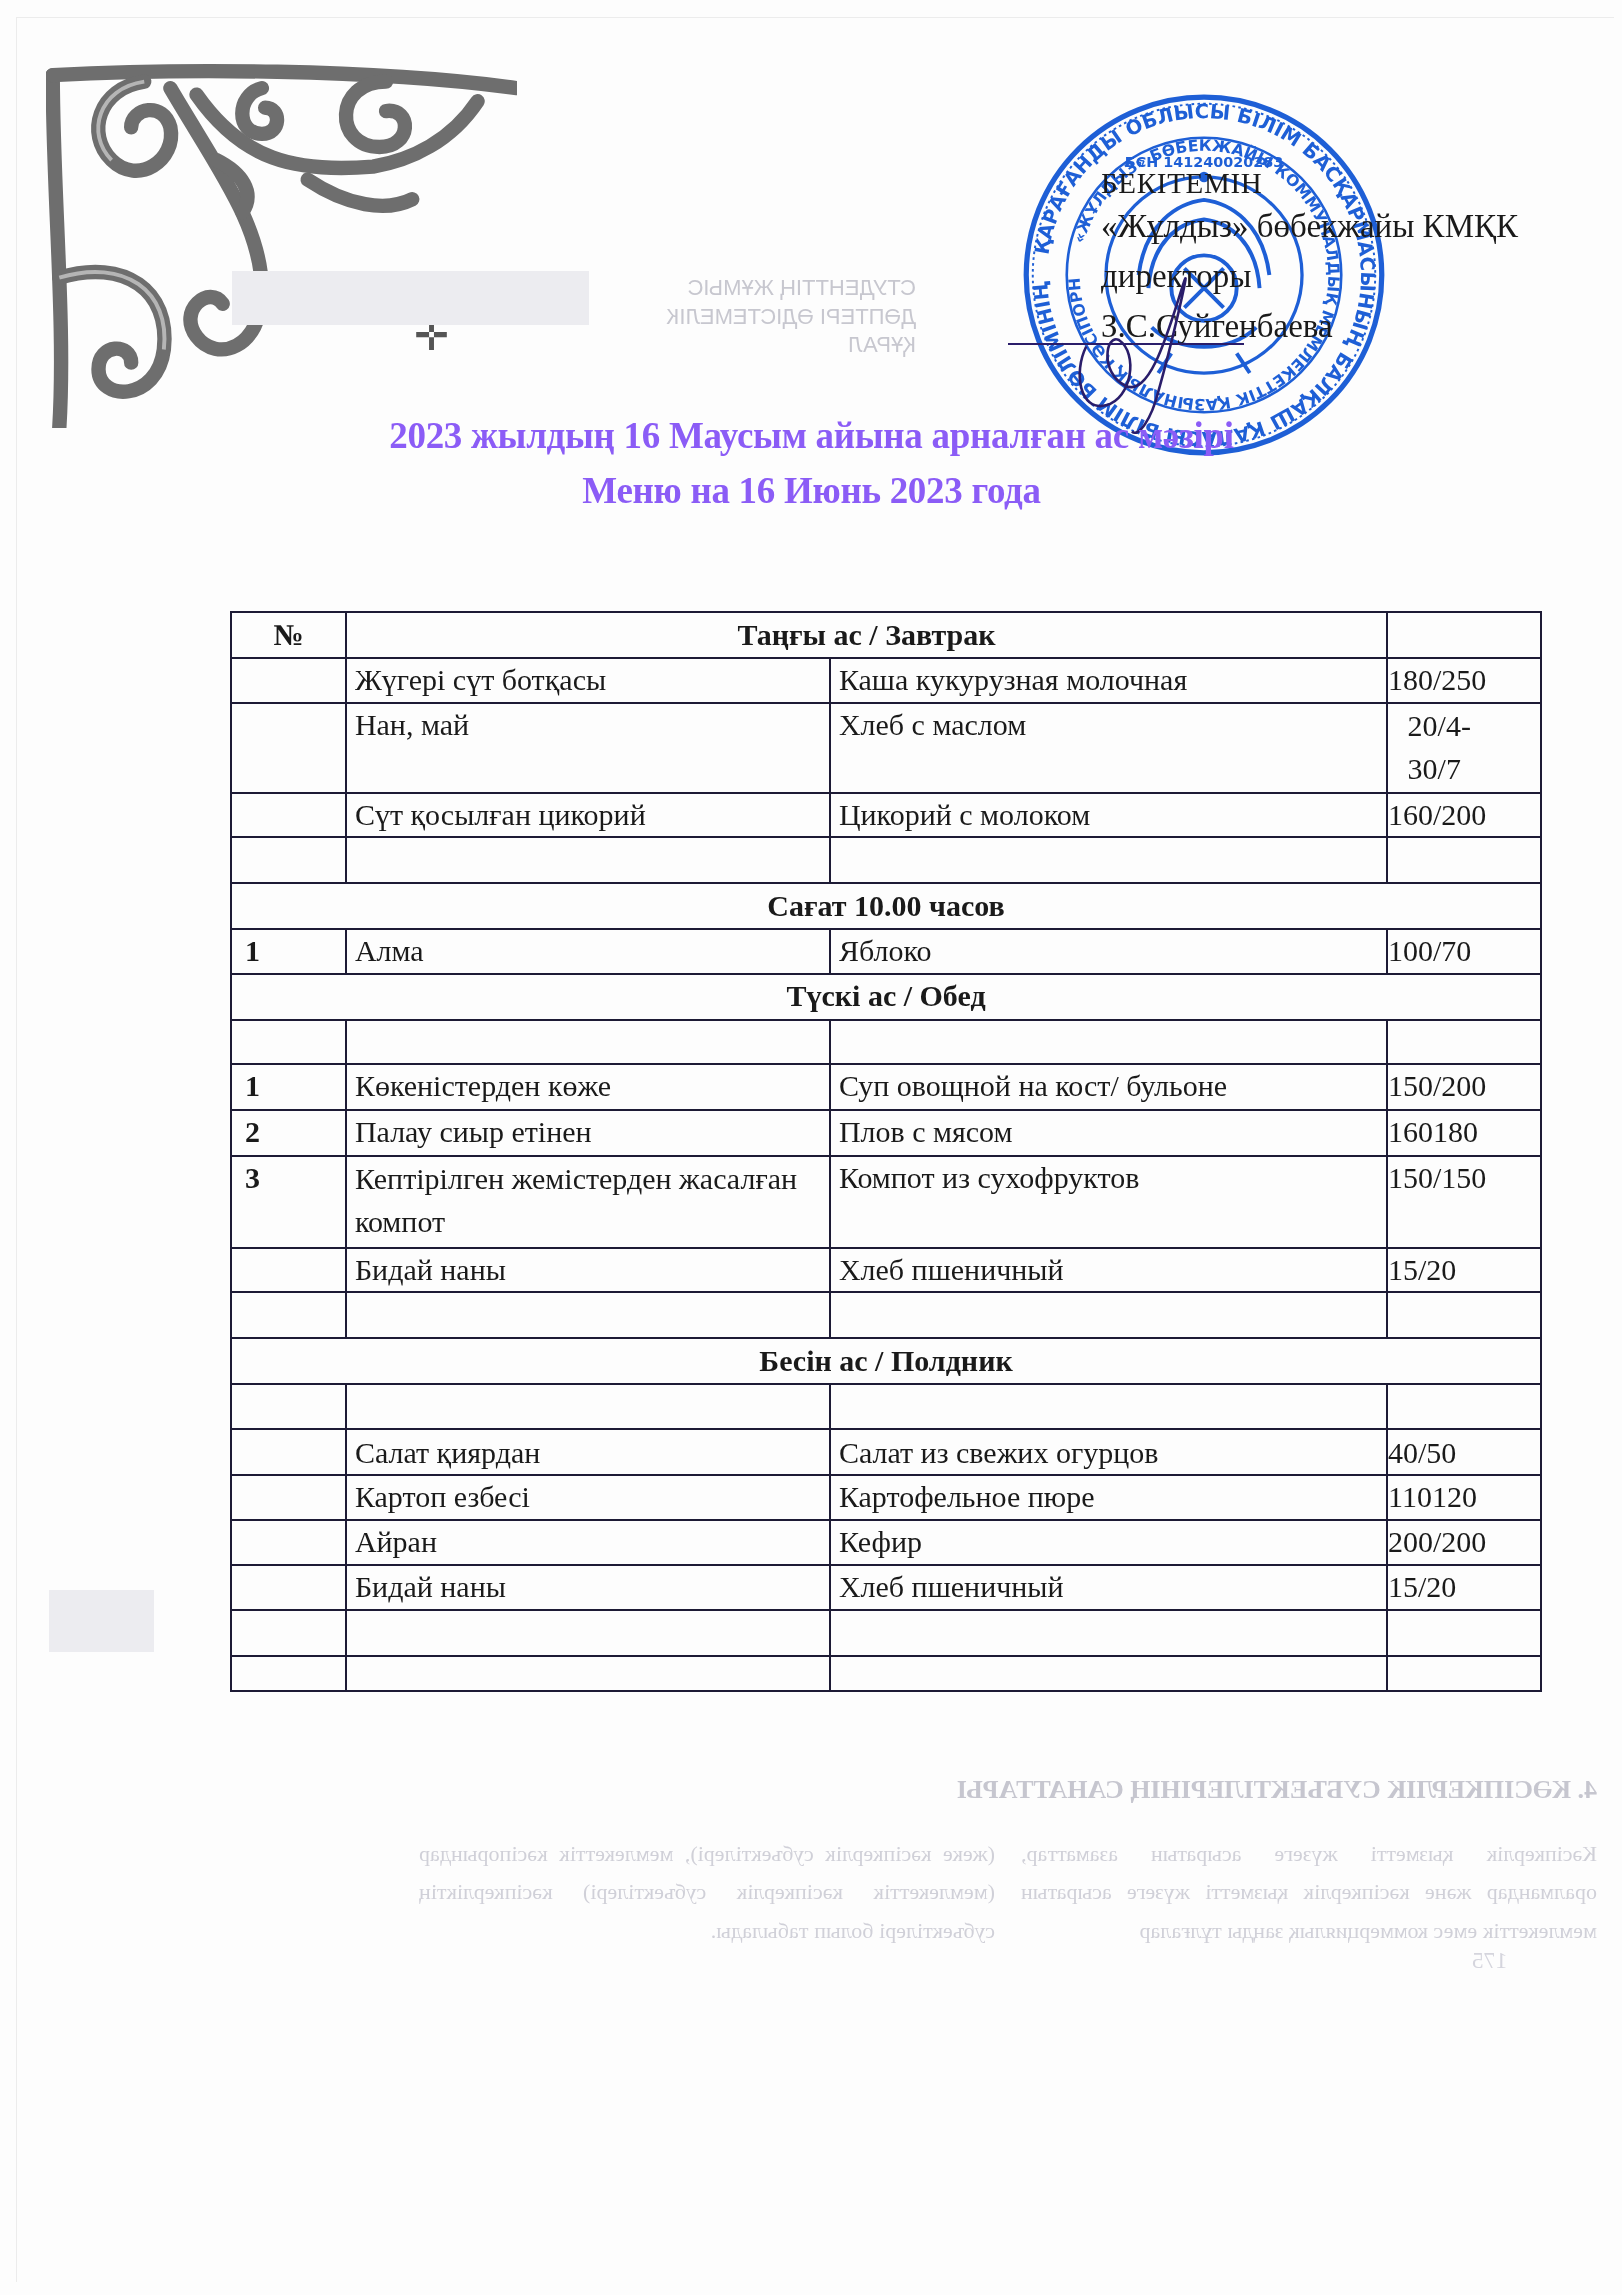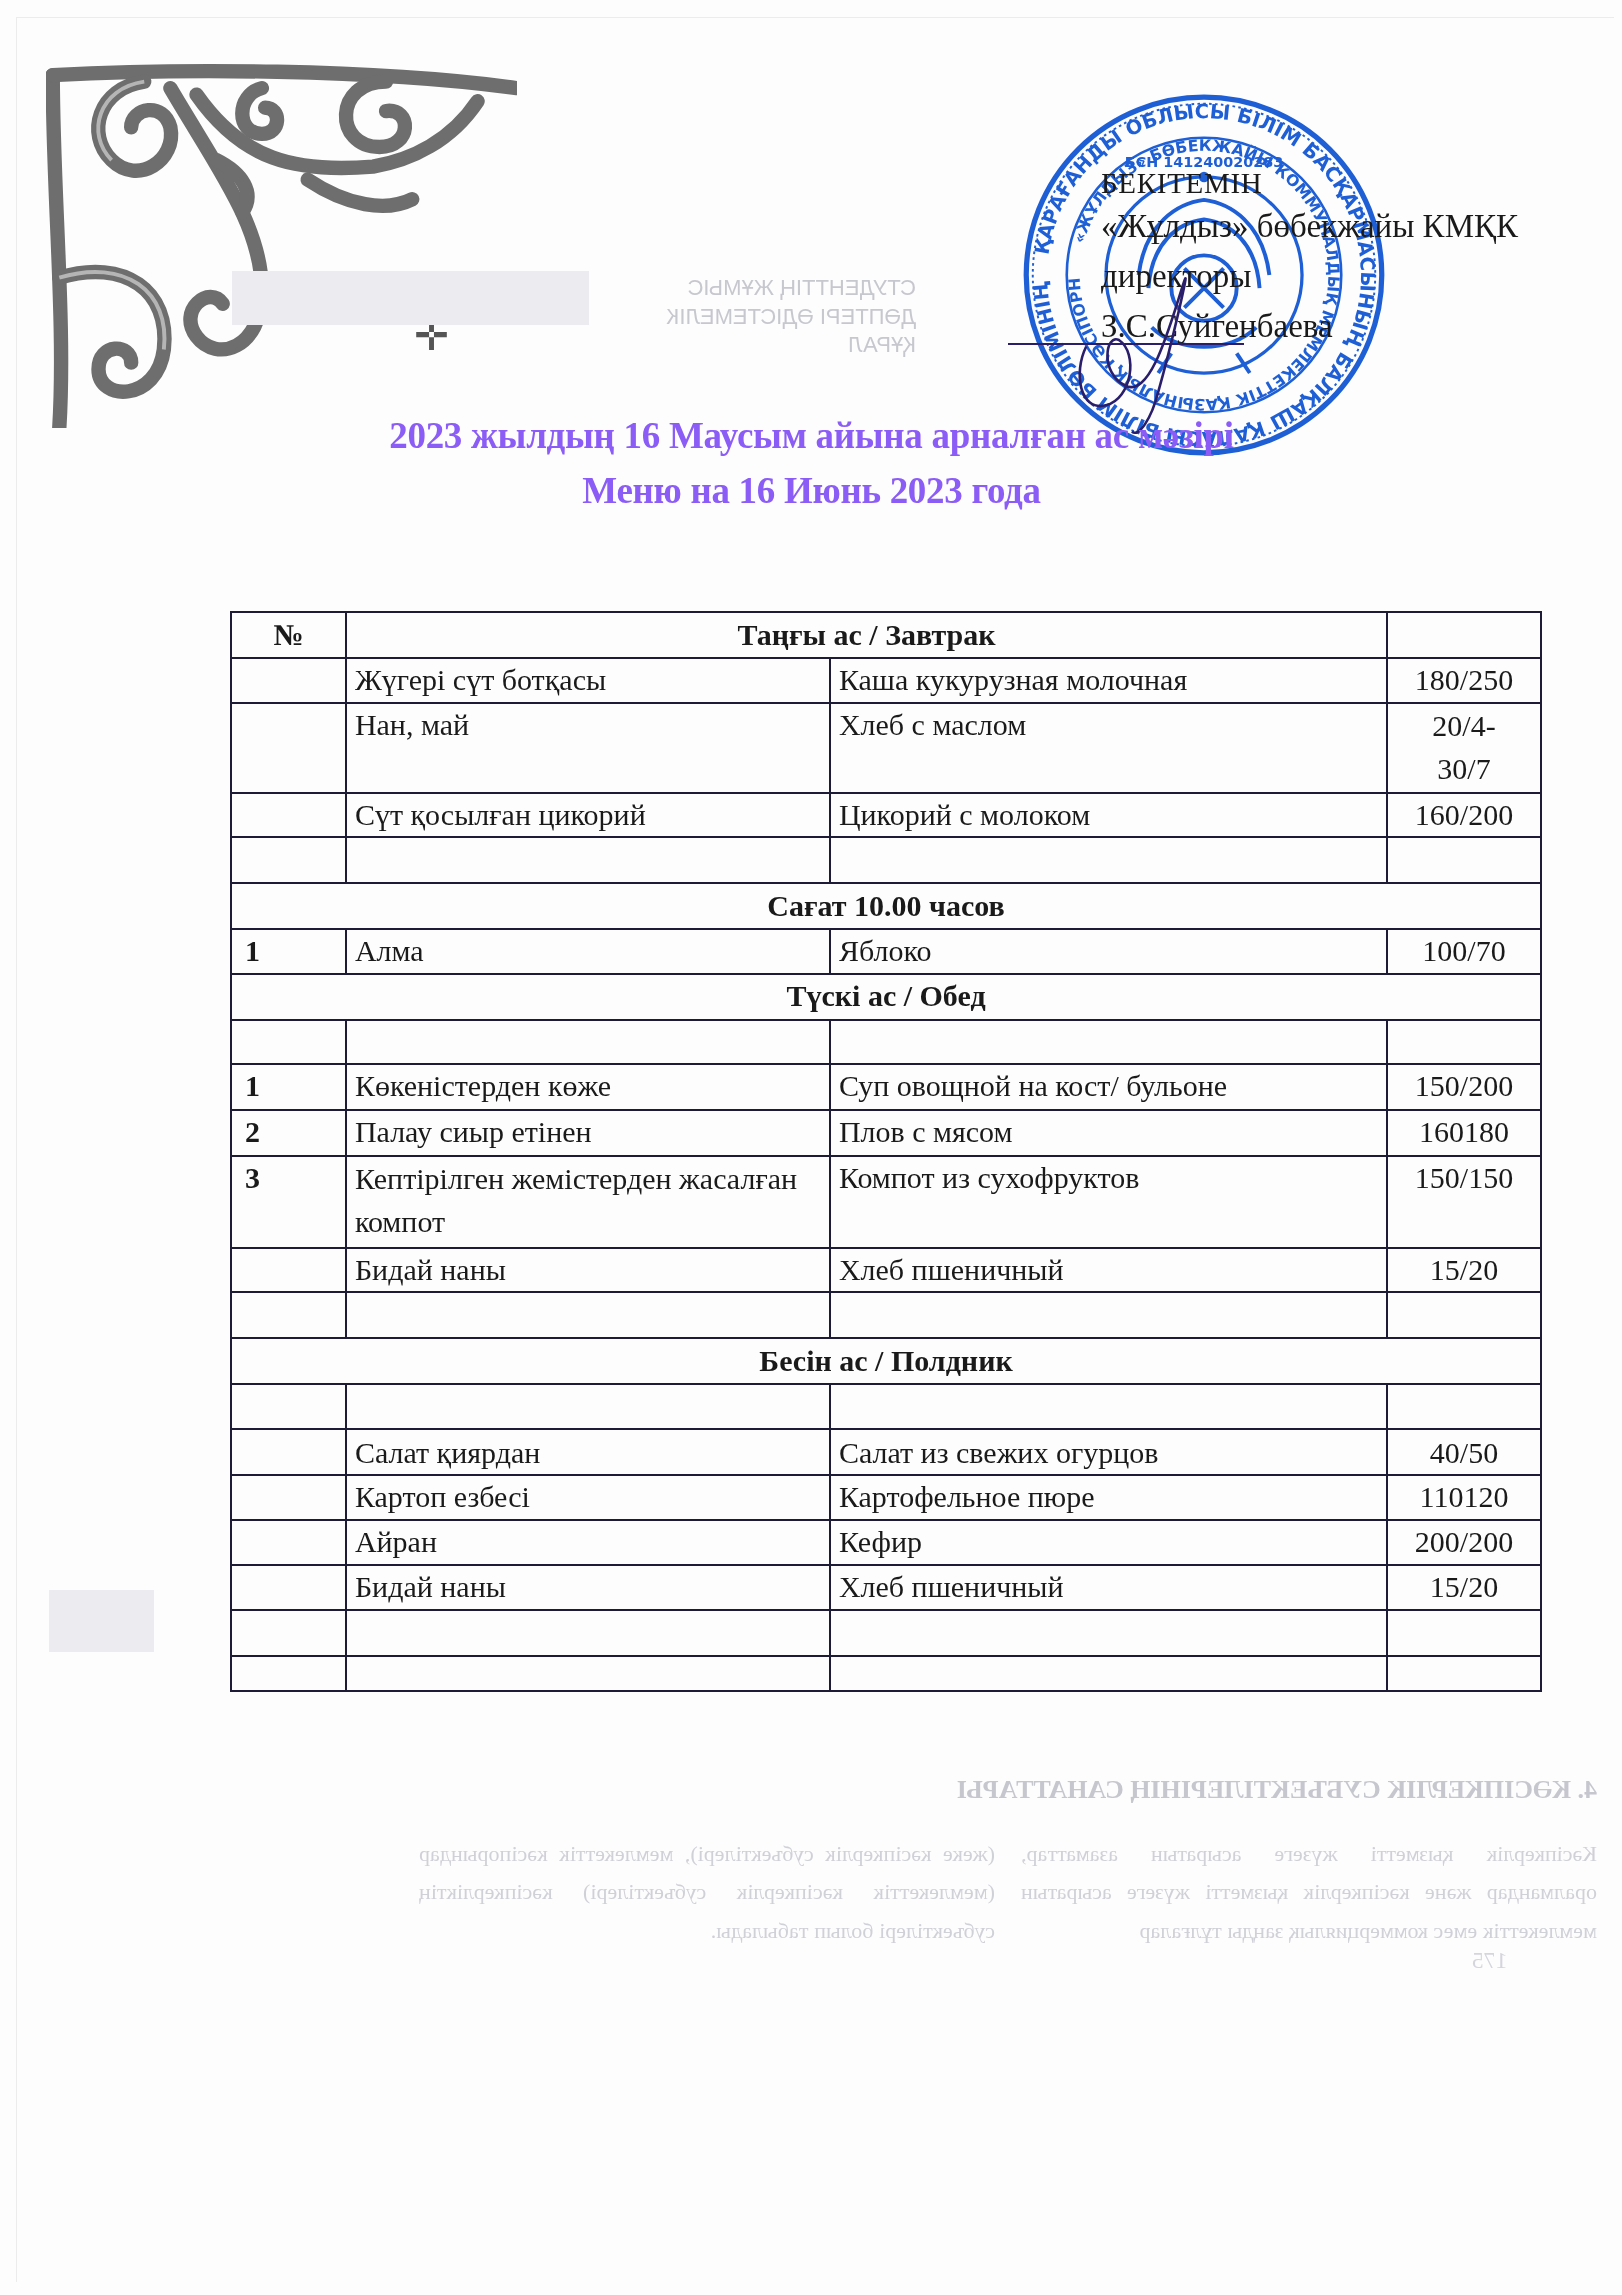--- a/index.html
+++ b/index.html
@@ -32,21 +32,21 @@
   .title.t1 { top:414px; }
   .title.t2 { top:469px; }
   
   .menu-table { position:absolute; left:230px; top:611px; width:1310px; border-collapse:collapse; table-layout:fixed; font-size:30px; }
   .menu-table td { border:2px solid #1d1b35; padding:0 0 0 7.9px; vertical-align:top; line-height:1.42; }
   .menu-table col.c0 { width:115px; }
   .menu-table col.c1 { width:484px; }
   .menu-table col.c2 { width:557px; }
   .menu-table col.c3 { width:154px; }
   .menu-table td.num { font-weight:bold; padding-left:13px; }
-  .menu-table td.amt { text-align:center; padding-left:0; }
+  .menu-table td.amt { text-align:left; padding-left:0; }
   .menu-table td.section { text-align:center; font-weight:bold; vertical-align:middle; padding:0; }
   .menu-table td.hdr-num { text-align:center; font-weight:bold; padding-left:0; vertical-align:middle; }
   .bottom-pad td { vertical-align:bottom; }
   .back-text { position:absolute; left:419px; top:1767px; width:1178px; font-size:22px; color:#d0d0d8; line-height:1.75; transform:scaleX(-1); text-align:justify; }
   .back-heading { font-weight:bold; font-size:26px; color:#c6c6cf; text-align:left; margin-bottom:22px; }
   .back-cols { display:flex; gap:26px; }
   .back-cols div { flex:1; }
   .page-num { position:absolute; left:1472px; top:1947px; font-size:23.6px; color:#d5d5dd; transform:scaleX(-1); }
 </style>
 </head>

